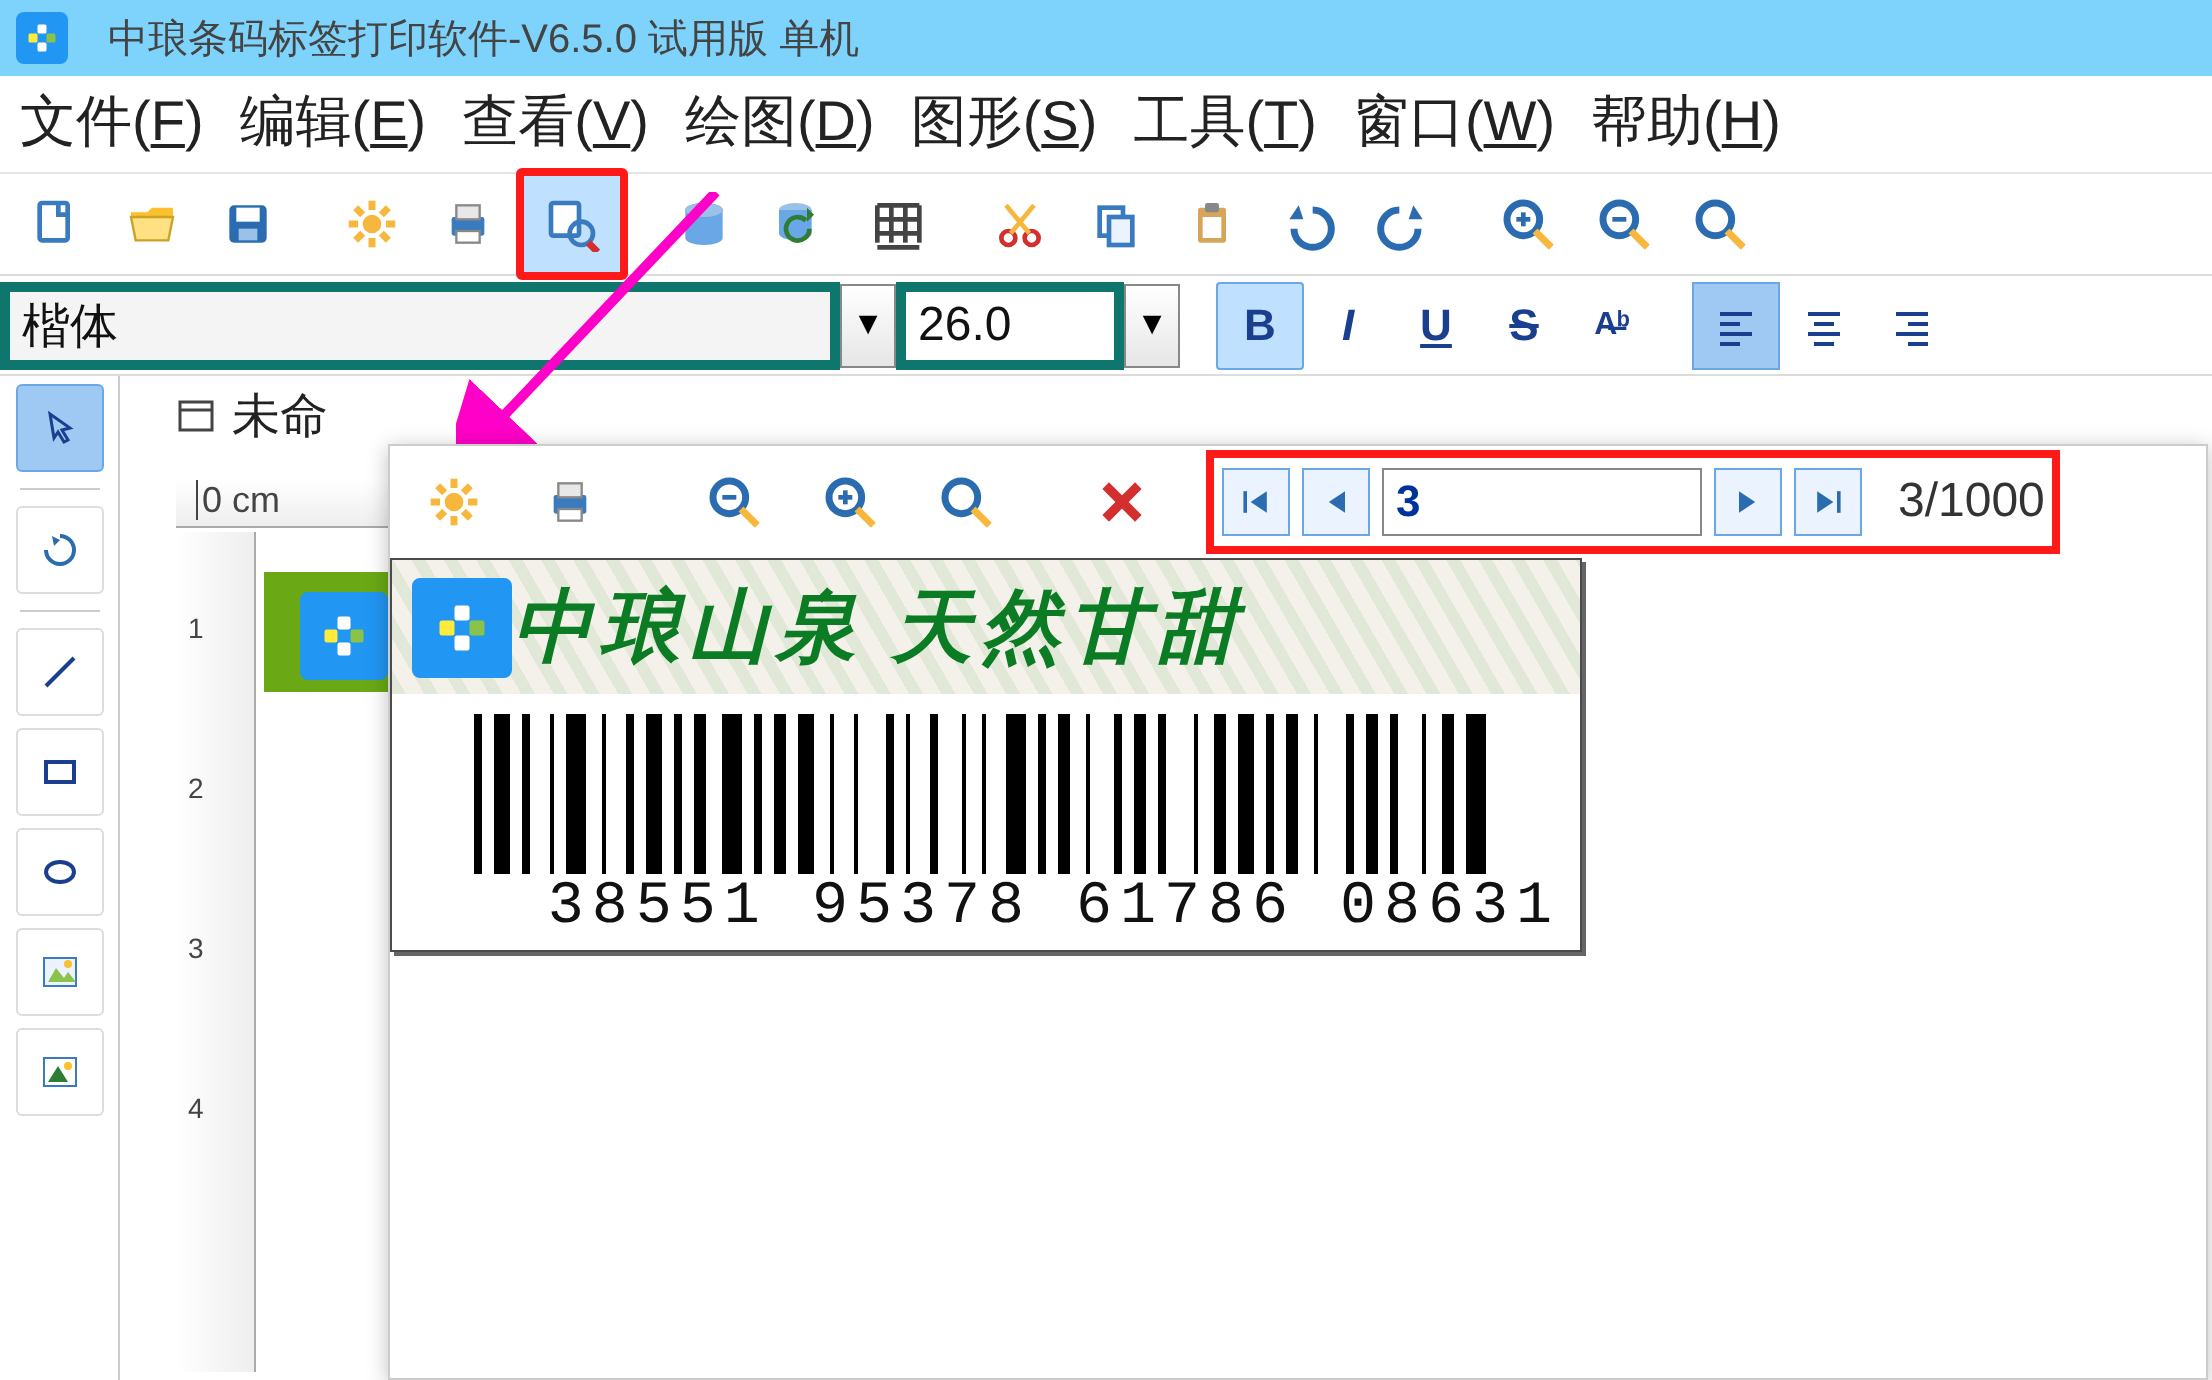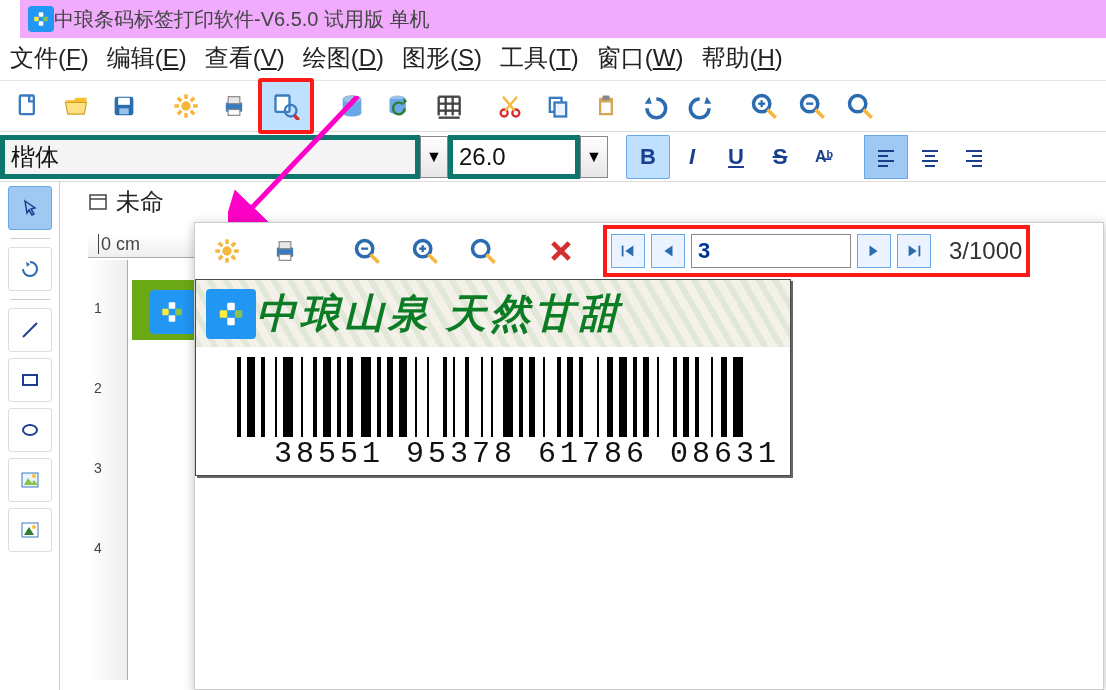--- a/index.html
+++ b/index.html
@@ -12,40 +12,39 @@
     overflow: hidden;
     position: relative;
   }
 
   
   .title-bar {
     display: flex;
     align-items: center;
     height: 38px;
     padding: 0 8px;
-    background: #f0abfc;
-    gap: 0;
-    margin-left: 20px;
+    background: #7dd3fc;
+    gap: 20px;
   }
   .app-logo {
     width: 26px; height: 26px;
     background: #2196f3;
     border-radius: 4px;
     display: flex; align-items: center; justify-content: center;
   }
   .app-logo svg { width: 18px; height: 18px; }
   .title-text { font-size: 20px; color: #444; }
 
   
   .menu-bar {
     display: flex;
     align-items: center;
     gap: 18px;
     padding: 4px 10px 6px 10px;
-    font-size: 24px;
+    font-size: 28px;
     color: #222;
   }
   .menu-item u { text-decoration: underline; }
 
   
   .toolbar {
     display: flex;
     align-items: center;
     height: 52px;
     padding: 0 4px;
@@ -79,21 +78,21 @@
   .font-select {
     height: 44px;
     display: flex; align-items: center;
     border: 5px solid #0f766e;
     background: #f4f4f4;
     padding: 0 6px;
     font-size: 24px;
     color: #111;
   }
   .font-name-box { width: 420px; }
-  .size-box { width: 132px; background:#fff; }
+  .size-box { width: 114px; background:#fff; }
   .dd-arrow {
     width: 28px; height: 42px;
     background: linear-gradient(#fff,#e6e6e6);
     border: 1px solid #888;
     display: flex; align-items: center; justify-content: center;
   }
   .style-btn {
     width: 44px; height: 44px;
     display:flex; align-items:center; justify-content:center;
     font-size: 22px;

